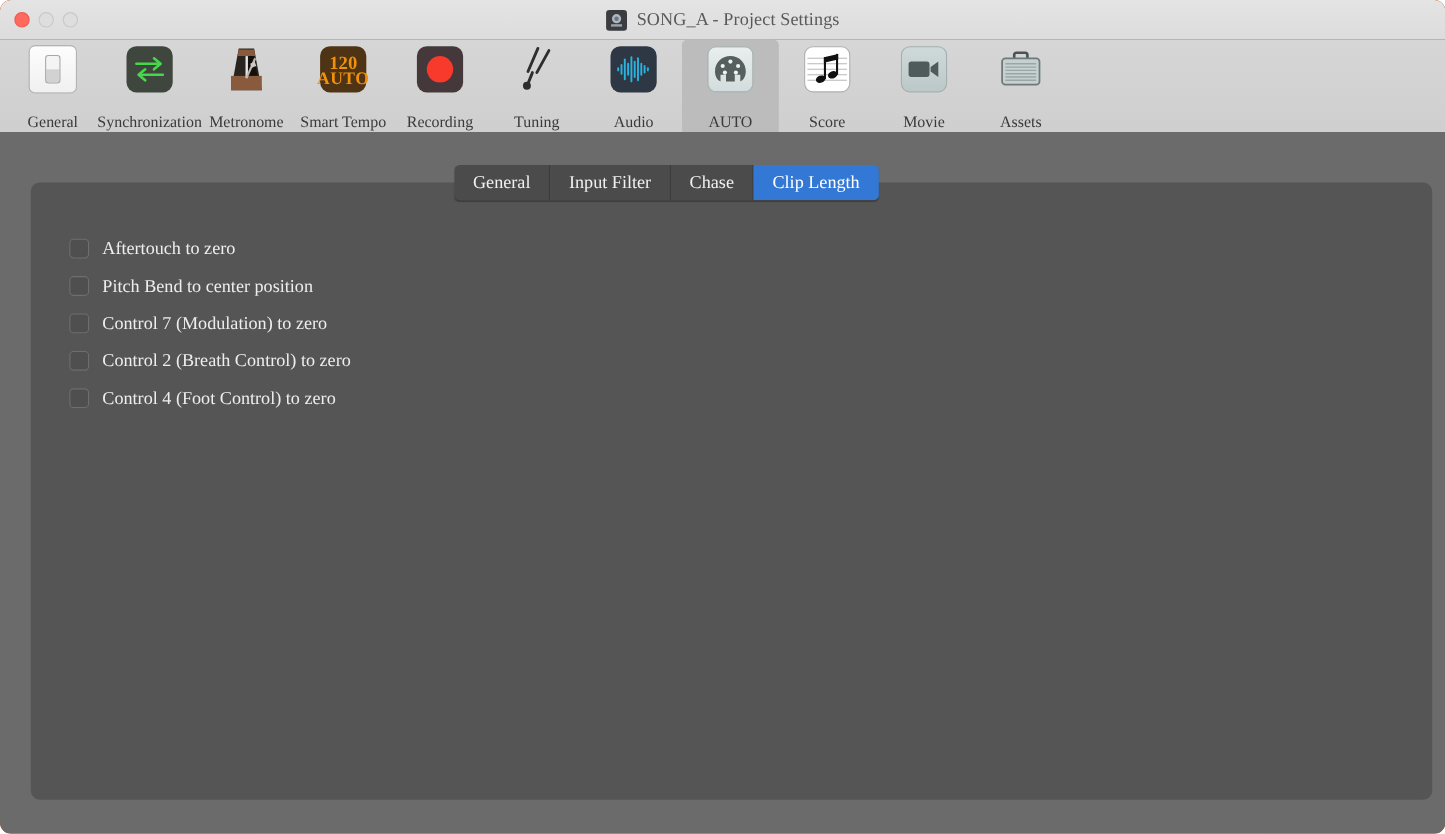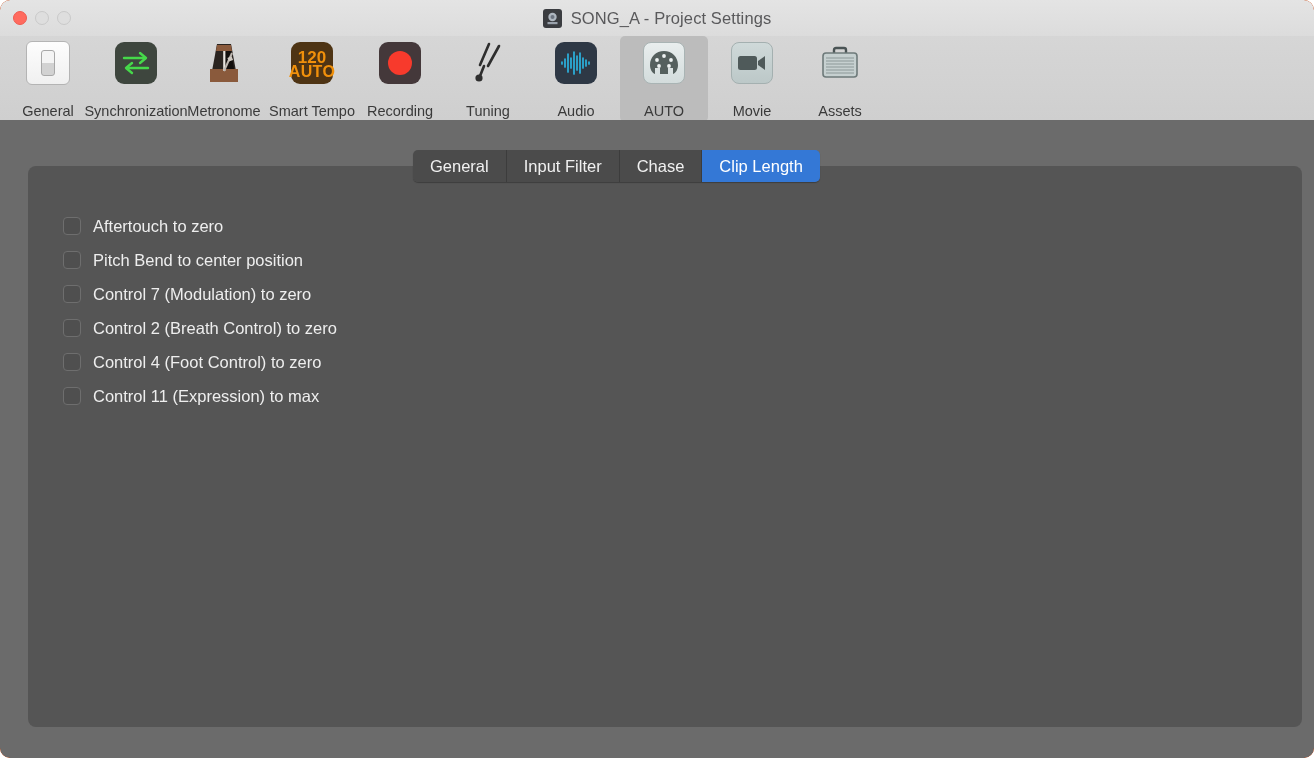--- a/index.html
+++ b/index.html
@@ -8,20 +8,21 @@
     background: #ffffff;
     font-family: "Liberation Sans", sans-serif;
   }
   #window {
     position: relative;
     width: 1314px;
     height: 758px;
     overflow: hidden;
     border-radius: 10px;
     background: #c2410c;
+    font-family: Liberation Serif, serif;
   }
 
   
   .titlebar {
     position: absolute;
     left: 0; top: 0;
     width: 1314px;
     height: 36px;
     background: linear-gradient(to bottom, #e4e4e4 0%, #dcdcdc 100%);
     border-top-left-radius: 10px;
@@ -408,20 +409,43 @@
               <circle cx="8" cy="11" r="1.9" fill="#eef2f2"></circle>
               <circle cx="22" cy="11" r="1.9" fill="#eef2f2"></circle>
               <circle cx="10" cy="17" r="1.9" fill="#eef2f2"></circle>
               <circle cx="20" cy="17" r="1.9" fill="#eef2f2"></circle>
             </svg>
           </span>
         </span>
         <span class="tb-label">AUTO</span>
       </div>
 
+      <div class="tb-item">
+        <span class="tb-icon">
+          <span class="ic-score">
+            <svg width="40" height="40" viewBox="0 0 40 40">
+              <g stroke="#b8b8b8" stroke-width="1">
+                <line x1="2" y1="10" x2="38" y2="10"></line>
+                <line x1="2" y1="15" x2="38" y2="15"></line>
+                <line x1="2" y1="20" x2="38" y2="20"></line>
+                <line x1="2" y1="25" x2="38" y2="25"></line>
+                <line x1="2" y1="30" x2="38" y2="30"></line>
+              </g>
+              <g fill="#111111">
+                <ellipse cx="14" cy="29" rx="4.4" ry="3.3" transform="rotate(-20 14 29)"></ellipse>
+                <ellipse cx="25" cy="25" rx="4.4" ry="3.3" transform="rotate(-20 25 25)"></ellipse>
+                <rect x="17" y="9" width="1.9" height="20"></rect>
+                <rect x="28" y="6" width="1.9" height="19"></rect>
+                <path d="M17 9 L30 6 L30 11 L17 14 Z"></path>
+              </g>
+            </svg>
+          </span>
+        </span>
+        <span class="tb-label">Score</span>
+      </div>
 
       <div class="tb-item">
         <span class="tb-icon">
           <span class="ic-movie">
             <svg width="30" height="20" viewBox="0 0 30 20">
               <rect x="1" y="3" width="19" height="14" rx="2.5" fill="#4f5a5a"></rect>
               <polygon points="21,8 28,3 28,17 21,12" fill="#4f5a5a"></polygon>
             </svg>
           </span>
         </span>
@@ -474,24 +498,20 @@
         <div class="check-row">
           <span class="cbox"></span>
           <span class="cb-label">Control 2 (Breath Control) to zero</span>
         </div>
 
         <div class="check-row">
           <span class="cbox"></span>
           <span class="cb-label">Control 4 (Foot Control) to zero</span>
         </div>
 
-        <div class="check-row">
-          <span class="cbox"></span>
-          <span class="cb-label">Control 11 (Expression) to max</span>
-        </div>
 
       </div>
     </div>
 
     <div class="segmented">
       <div class="seg">General</div>
       <div class="seg">Input Filter</div>
       <div class="seg">Chase</div>
       <div class="seg active">Clip Length</div>
     </div>

